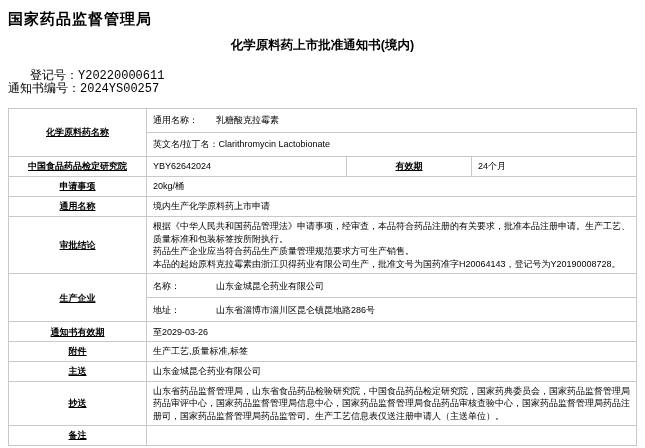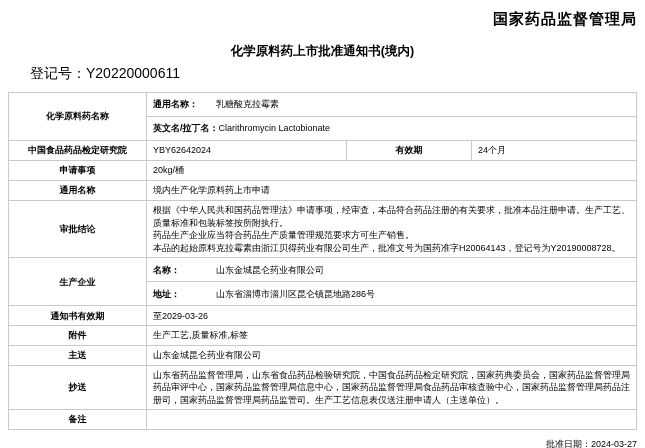--- a/index.html
+++ b/index.html
@@ -8,57 +8,58 @@
     width: 645px;
     height: 448px;
     background: #ffffff;
     color: #000000;
     font-family: "Liberation Sans", "DejaVu Sans", sans-serif;
     overflow: hidden;
   }
   .doc { padding: 6px 8px 0 8px; }
 
   .title {
-    text-align: right;
+    text-align: left;
     font-size: 15px;
     font-weight: bold;
     margin-top: 4px;
     letter-spacing: 1px;
   }
   .subtitle {
     text-align: center;
     font-size: 12.5px;
     font-weight: bold;
-    margin-top: 14px;
+    margin-top: 8px;
   }
 
-  .meta { width: 629px; margin-top: 7px; font-size: 14px; }
+  .meta { width: 629px; margin-top: 16px; font-size: 12px; font-family: Liberation Mono, monospace; }
   .meta-row { display: flex; justify-content: space-between; line-height: 13px; }
   .meta-left { padding-left: 22px; }
 
   table.main {
     width: 629px;
     border-collapse: collapse;
     table-layout: fixed;
     margin-top: 12px;
   }
   td {
     border: 1px solid #c9c9c9;
     padding: 3px 6px;
     vertical-align: middle;
     font-size: 9px;
     line-height: 1.4;
     word-break: break-all;
   }
   td.rowlabel {
     text-align: center;
     font-weight: bold;
+    text-decoration: underline;
   }
   .sublabel {
-    font-weight: bold;
+    font-weight: normal;
     display: inline-block;
     min-width: 63px;
   }
   .h24 { height: 24px; }
   .h20 { height: 20px; }
   .h18 { height: 18px; margin-top: 20px; }
   .h14 { height: 12px; }
 
   .approval-date {
     width: 629px;
@@ -74,20 +75,21 @@
 
   <div class="title">国家药品监督管理局</div>
   <div class="subtitle">化学原料药上市批准通知书(境内)</div>
 
   <div class="meta">
     <div class="meta-row">
       <span class="meta-left"><span>登记号：</span><span>Y20220000611</span></span>
       <span></span>
     </div>
     <div class="meta-row">
+      <span><span>通知书编号：</span><span>2024YS00257</span></span>
     </div>
   </div>
 
   <table class="main">
     <colgroup>
       <col style="width:138px">
         <col style="width:200px">
         <col style="width:125px">
         <col>
     </colgroup>

